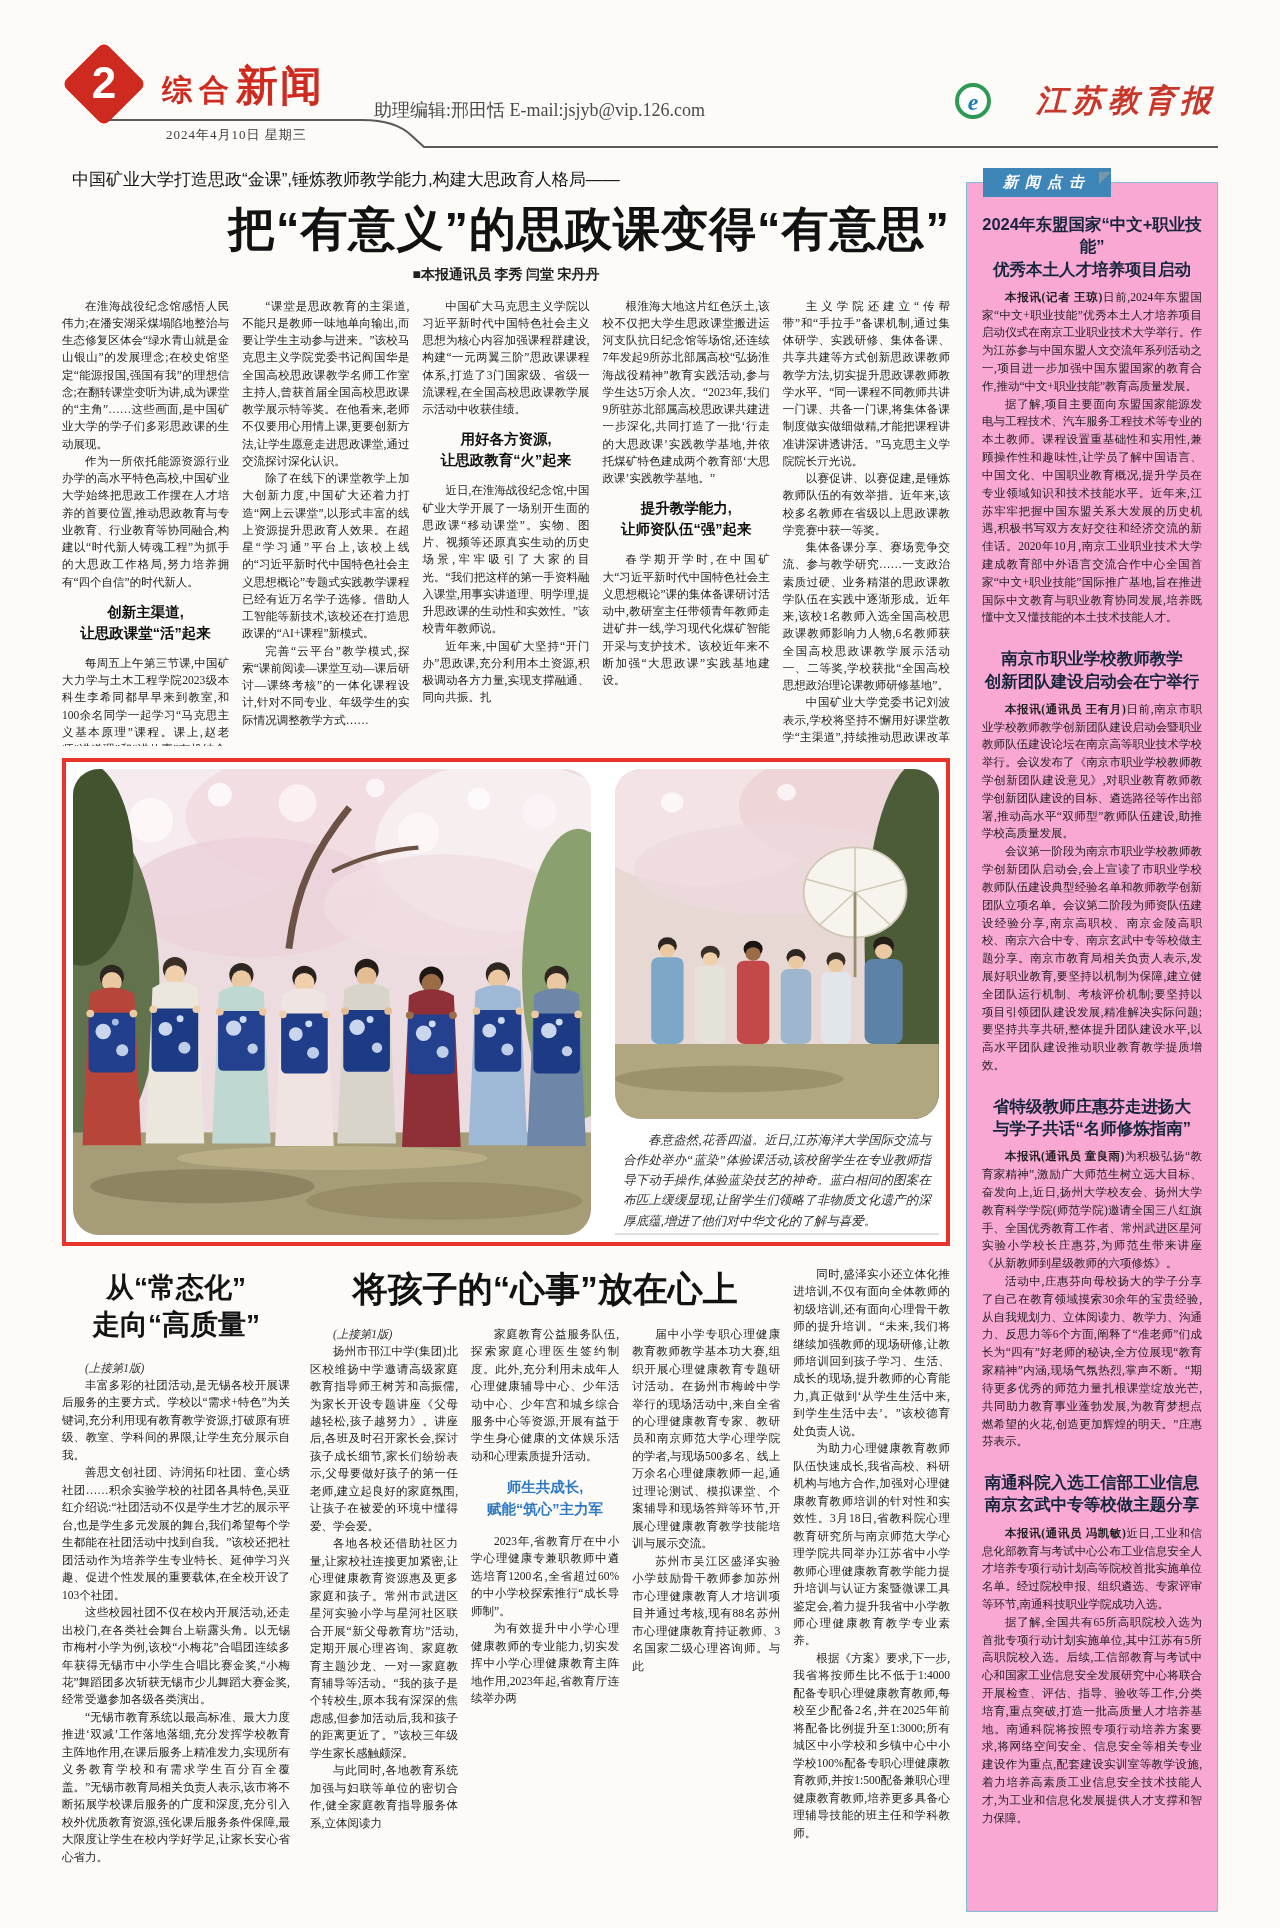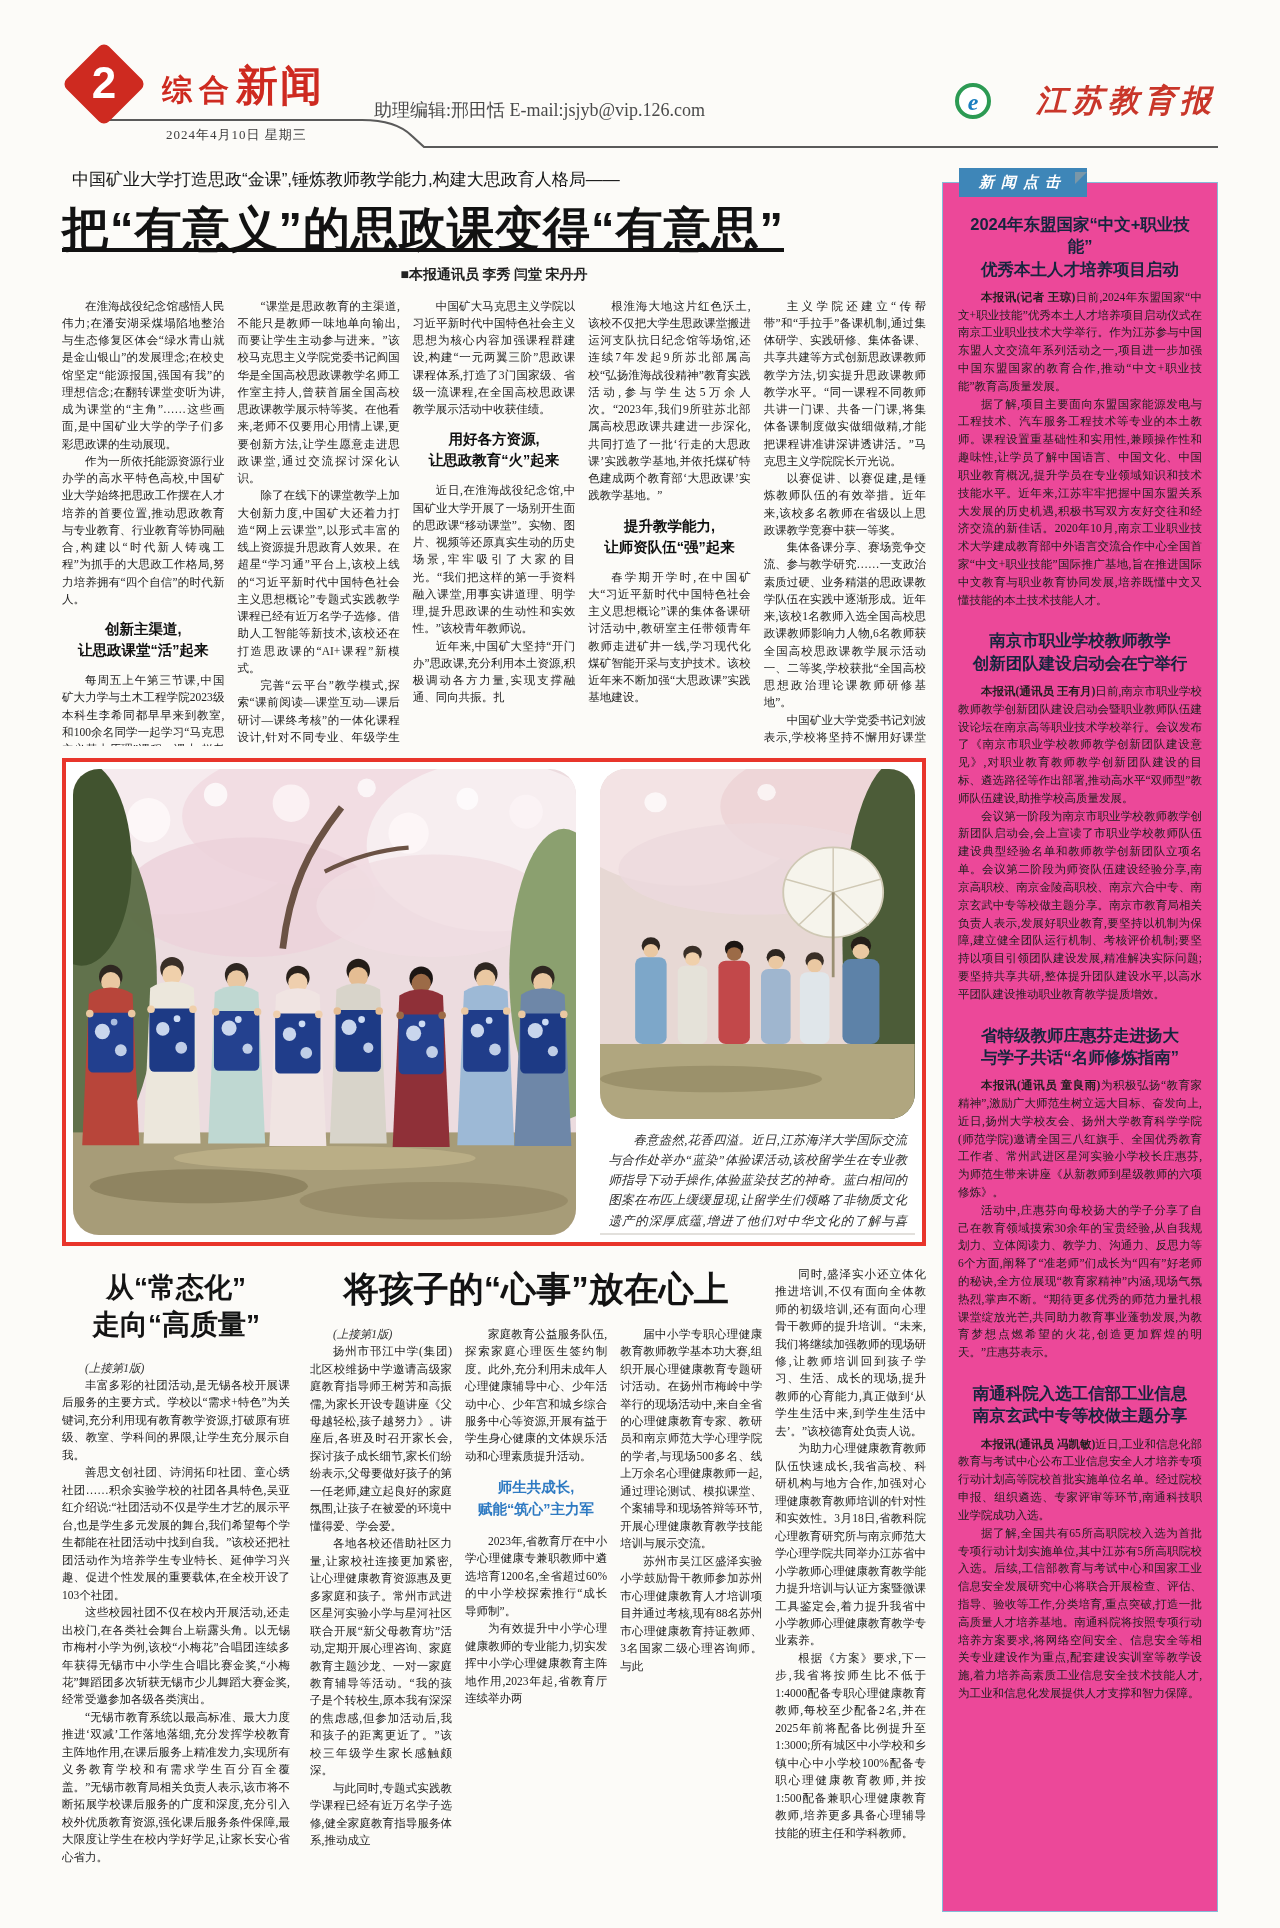--- a/index.html
+++ b/index.html
@@ -22,21 +22,21 @@
   .m-icon{width:36px;height:36px;border-radius:50%;border:4px solid #2c9a53;color:#1a7ec0;
           font:italic 900 24px/30px "Liberation Serif",serif;text-align:center;box-sizing:border-box;background:#fff;}
   .m-text{color:#c9362a;font:italic 900 31px "Liberation Serif","DejaVu Serif",serif;letter-spacing:5px;margin-left:36px;}
   
   .content{position:absolute;top:168px;left:62px;right:62px;bottom:16px;display:flex;gap:16px;}
   .left{flex:1;min-width:0;display:flex;flex-direction:column;}
   
   .kicker{font-family:"Liberation Sans","DejaVu Sans",sans-serif;font-size:17px;color:#141414;
           margin:0 0 8px 10px;}
   .headline{font:900 47px/1.12 "Liberation Sans","DejaVu Sans",sans-serif;color:#121212;
-            text-align:left;margin:4px 0 10px;letter-spacing:1px;text-decoration:underline;}
+            text-align:right;margin:4px 0 10px;letter-spacing:1px;}
   .byline{text-align:center;font-size:14px;font-weight:700;color:#222;margin:0 0 14px;}
   .cols{display:flex;gap:13px;height:448px;overflow:hidden;}
   .col{flex:1;min-width:0;font-size:11.5px;line-height:1.5;text-align:justify;color:#1d1d1d;}
   .col p{margin:0;text-indent:2em;}
   .subhd{font:700 14.5px/1.45 "Liberation Sans","DejaVu Sans",sans-serif;text-align:center;
          margin:11px 0;color:#101010;}
   
   .photo-box{border:4px solid #e8352b;margin:12px 0 10px;height:488px;background:#fff;
              display:flex;gap:24px;padding:7px;box-sizing:border-box;}
   .photo-main{flex:1.6;border-radius:26px;overflow:hidden;min-width:0;}
@@ -57,21 +57,21 @@
   .b-mid{flex:1;display:flex;gap:13px;min-width:0;}
   .b-mid-left{flex:3;display:flex;flex-direction:column;min-width:0;}
   .b-mid h1{font:900 35px/1.2 "Liberation Sans","DejaVu Sans",sans-serif;text-align:center;
             margin:12px 0 16px;color:#121212;}
   .b-mid-cols{display:flex;gap:13px;flex:1;overflow:hidden;}
   .b-mid-cols .bcol{flex:1;min-width:0;}
   .b-colD{flex:1;min-width:0;overflow:hidden;padding-top:10px;}
   .blue-subhd{color:#2e7ac2;font:700 14.5px/1.5 "Liberation Sans","DejaVu Sans",sans-serif;
               text-align:center;margin:12px 0;}
   
-  .sidebar{width:276px;position:relative;background:#ec4899;border:1px solid #85bbda;margin-top:14px;
+  .sidebar{width:252px;position:relative;background:#f9a8d4;border:1px solid #85bbda;margin-top:14px;
            box-sizing:border-box;}
   .sb-tab{position:absolute;top:-15px;left:16px;background:#3e86b8;color:#fff;padding:5px 20px;
           font:700 15px "Liberation Sans","DejaVu Sans",sans-serif;letter-spacing:7px;font-style:italic;}
   .sb-tab::after{content:"";position:absolute;right:-12px;top:4px;border:12px solid transparent;
           border-left-color:#7a97a8;border-top-width:0;}
   .sb-inner{padding:26px 15px 10px;height:100%;box-sizing:border-box;overflow:hidden;}
   .sb-art{margin-bottom:20px;}
   .sb-art h3{font:800 16.5px/1.35 "Liberation Sans","DejaVu Sans",sans-serif;text-align:center;
              color:#16253e;margin:4px 0 9px;}
   .sb-art p{font-size:11.5px;line-height:1.55;text-align:justify;text-indent:2em;margin:0;color:#1e1e1e;}
@@ -330,21 +330,21 @@
         </div>
 
         <div class="b-mid">
           <div class="b-mid-left">
             <h1>将孩子的“心事”放在心上</h1>
             <div class="b-mid-cols">
               <div class="bcol col">
                 <p class="note">(上接第1版)</p>
                 <p>扬州市邗江中学(集团)北区校维扬中学邀请高级家庭教育指导师王树芳和高振儒,为家长开设专题讲座《父母越轻松,孩子越努力》。讲座后,各班及时召开家长会,探讨孩子成长细节,家长们纷纷表示,父母要做好孩子的第一任老师,建立起良好的家庭氛围,让孩子在被爱的环境中懂得爱、学会爱。</p>
                 <p>各地各校还借助社区力量,让家校社连接更加紧密,让心理健康教育资源惠及更多家庭和孩子。常州市武进区星河实验小学与星河社区联合开展“新父母教育坊”活动,定期开展心理咨询、家庭教育主题沙龙、一对一家庭教育辅导等活动。“我的孩子是个转校生,原本我有深深的焦虑感,但参加活动后,我和孩子的距离更近了。”该校三年级学生家长感触颇深。</p>
-                <p>与此同时,专题式实践教学课程已经有近万名学子选修,健全家庭教育指导服务体系,推动成立</p>
+                <p>与此同时,各地教育系统加强与妇联等单位的密切合作,健全家庭教育指导服务体系,立体阅读力</p>
               </div>
               <div class="bcol col">
                 <p>家庭教育公益服务队伍,探索家庭心理医生签约制度。此外,充分利用未成年人心理健康辅导中心、少年活动中心、少年宫和城乡综合服务中心等资源,开展有益于学生身心健康的文体娱乐活动和心理素质提升活动。</p>
                 <div class="blue-subhd">
                   <div>师生共成长,</div>
                   <div>赋能“筑心”主力军</div>
                 </div>
                 <p>2023年,省教育厅在中小学心理健康专兼职教师中遴选培育1200名,全省超过60%的中小学校探索推行“成长导师制”。</p>
                 <p>为有效提升中小学心理健康教师的专业能力,切实发挥中小学心理健康教育主阵地作用,2023年起,省教育厅连续举办两</p>
               </div>

